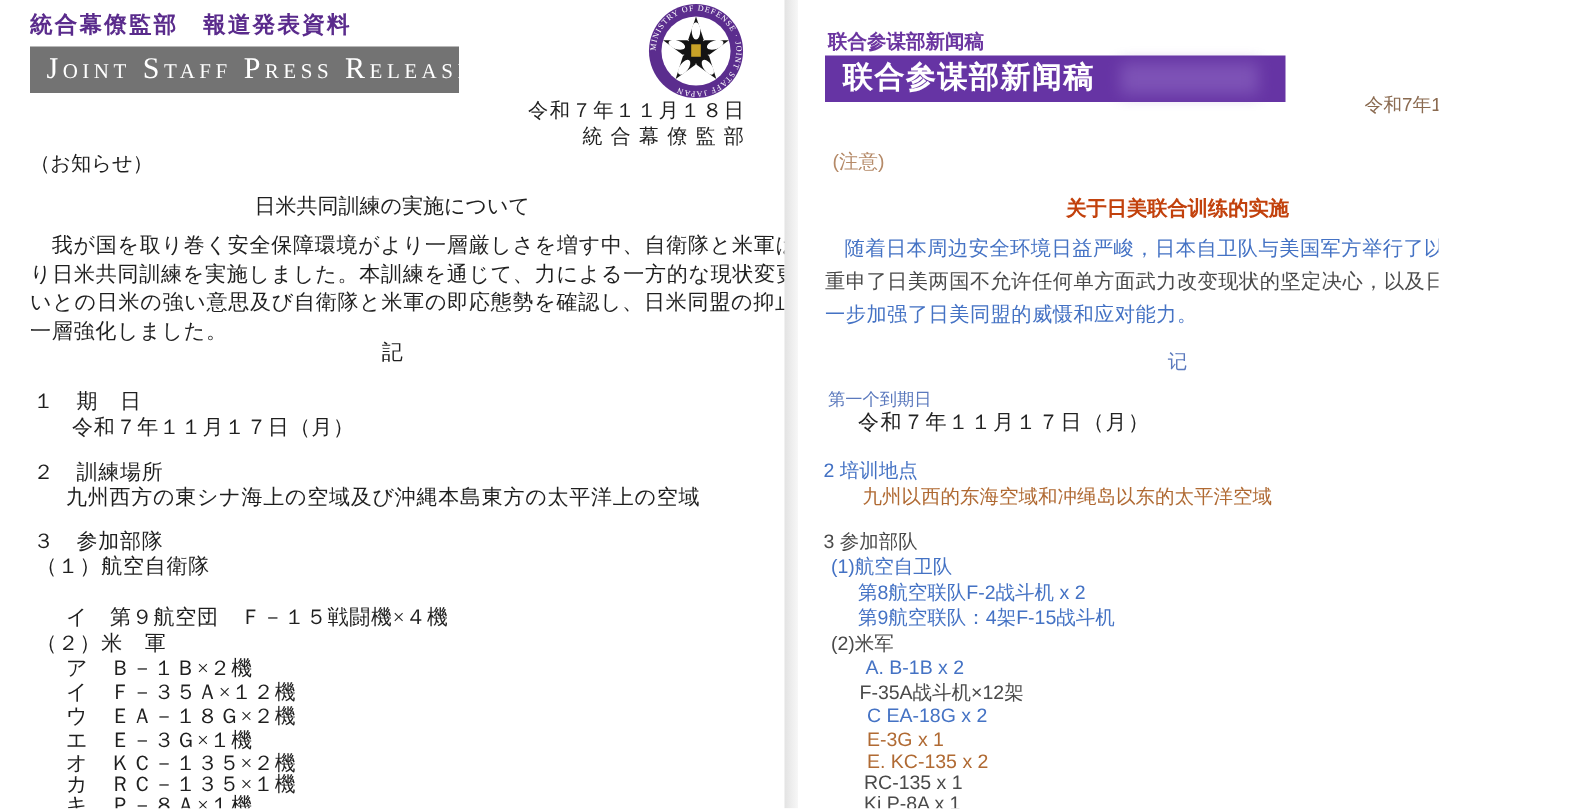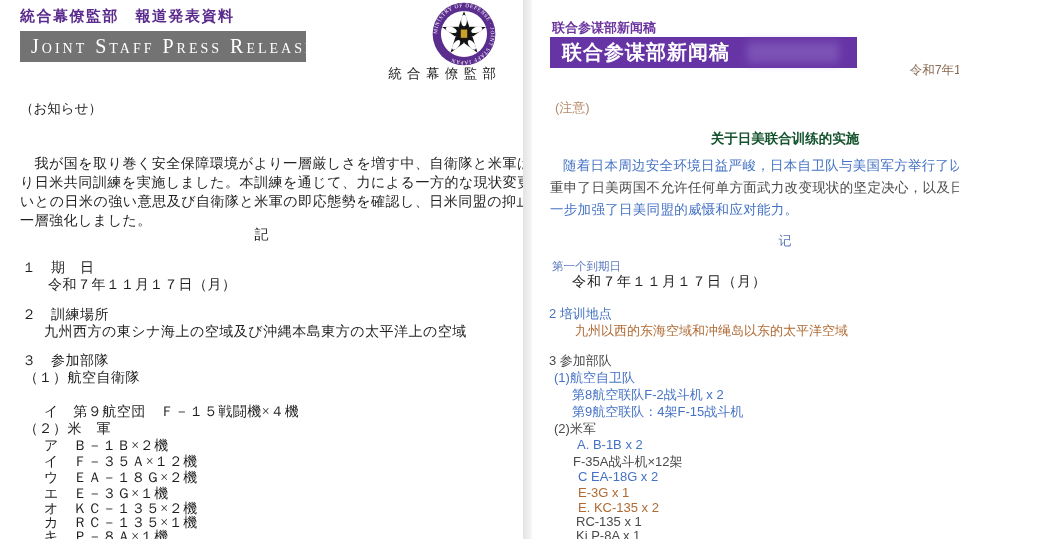--- a/index.html
+++ b/index.html
@@ -29,21 +29,21 @@
   #rp-edge{position:absolute;left:0;top:0;width:9px;height:539px;
            background:linear-gradient(90deg,#e3e3e3,#f7f7f7);}
   #rp-label{left:29px;top:19px;font-weight:bold;font-size:13px;color:#6b35a0;}
   #rp-banner{left:27px;top:37px;width:307px;height:31px;background:#6634a4;}
   #rp-banner span{display:block;padding-left:12px;line-height:31px;color:#fff;
            font-weight:bold;font-size:20px;letter-spacing:1px;}
   #rp-banner .blur-patch{position:absolute;right:18px;top:5px;width:92px;height:21px;
            background:#8a63c0;filter:blur(5px);opacity:.65;}
   #rp-dates{top:61px;right:16px;text-align:right;font-size:12.5px;line-height:18px;color:#8a6a50;}
   #rp-notice{left:32px;top:99px;font-size:13px;color:#b58a68;}
-  #rp-title{left:0;top:130px;width:524px;text-align:center;font-weight:bold;font-size:13.5px;color:#14532d;}
+  #rp-title{left:0;top:130px;width:524px;text-align:center;font-weight:bold;font-size:13.5px;color:#c2410c;}
   .rp-par{font-size:13.5px;letter-spacing:.3px;}
   #rp-rec{left:0;top:232px;width:524px;text-align:center;font-size:13px;color:#5b79bd;}
   .rline{font-size:13px;}
   .c-blue{color:#4472c4;}
   .c-blue-muted{color:#5b79bd;}
   .c-orange{color:#b06a33;}
   .c-dark{color:#4a4a4a;}
   .c-black{color:#222;}
   .serif{font-family:"Liberation Serif","DejaVu Serif",serif;}
   .seal{position:absolute;}
@@ -84,24 +84,26 @@
         <ellipse cx="50" cy="29" rx="4.5" ry="9"></ellipse>
         <ellipse cx="50" cy="29" rx="4.5" ry="9" transform="rotate(72 50 50)"></ellipse>
         <ellipse cx="50" cy="29" rx="4.5" ry="9" transform="rotate(144 50 50)"></ellipse>
         <ellipse cx="50" cy="29" rx="4.5" ry="9" transform="rotate(216 50 50)"></ellipse>
         <ellipse cx="50" cy="29" rx="4.5" ry="9" transform="rotate(288 50 50)"></ellipse>
       </g>
       <rect x="45" y="43" width="10" height="13" fill="#c9a227"></rect>
     </svg>
 
     <div class="abs jp" id="lp-dates">
+      <div>令和７年１１月１８日</div>
       <div>統 合 幕 僚 監 部</div>
     </div>
 
     <div class="abs jp" id="lp-notice">（お知らせ）</div>
+    <div class="abs jp" id="lp-title">日米共同訓練の実施について</div>
 
     <div class="abs jp lp-par" style="top:155px;">　我が国を取り巻く安全保障環境がより一層厳しさを増す中、自衛隊と米軍は、下記のとお</div>
     <div class="abs jp lp-par" style="top:174px;">り日米共同訓練を実施しました。本訓練を通じて、力による一方的な現状変更を起こさせな</div>
     <div class="abs jp lp-par" style="top:193px;">いとの日米の強い意思及び自衛隊と米軍の即応態勢を確認し、日米同盟の抑止力・対処力を</div>
     <div class="abs jp lp-par" style="top:212px;">一層強化しました。</div>
 
     <div class="abs jp" id="lp-rec">記</div>
 
     <div class="abs jp lline" style="left:22px;top:259px;">１　期　日</div>
     <div class="abs jp lline" style="left:48px;top:276px;">令和７年１１月１７日（月）</div>

